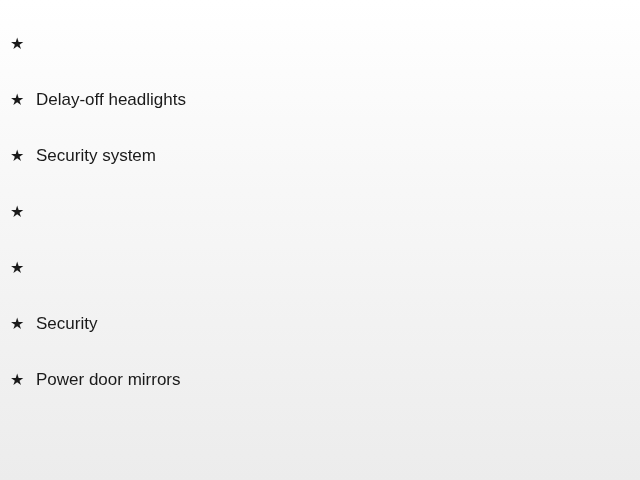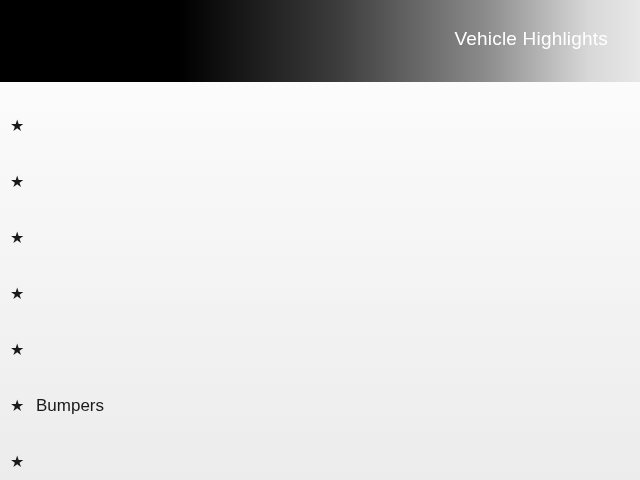--- a/index.html
+++ b/index.html
@@ -61,44 +61,44 @@
   }
   .list-wrap {
     padding-top: 16px;
   }
 </style>
 </head>
 <body>
 
 <div class="slide">
 
-  <div class="header-band">
-    <div class="header-title">Vehicle Highlights</div>
-  </div>
 
   <div class="list-wrap">
     <ul class="bullet-list">
       <li class="bullet-item">
         <span class="bullet-star">★</span>
+      </li>
+      <li class="bullet-item">
+        <span class="bullet-star">★</span>
+        <span class="bullet-text">Delay-off headlights</span>
+      </li>
+      <li class="bullet-item">
+        <span class="bullet-star">★</span>
+        <span class="bullet-text">Security system</span>
       </li>
       <li class="bullet-item">
         <span class="bullet-star">★</span>
       </li>
       <li class="bullet-item">
         <span class="bullet-star">★</span>
       </li>
       <li class="bullet-item">
         <span class="bullet-star">★</span>
+        <span class="bullet-text">Security</span>
       </li>
       <li class="bullet-item">
         <span class="bullet-star">★</span>
-      </li>
-      <li class="bullet-item">
-        <span class="bullet-star">★</span>
-        <span class="bullet-text">Bumpers</span>
-      </li>
-      <li class="bullet-item">
-        <span class="bullet-star">★</span>
+        <span class="bullet-text">Power door mirrors</span>
       </li>
     </ul>
   </div>
 
 </div>
 
 </body></html>

